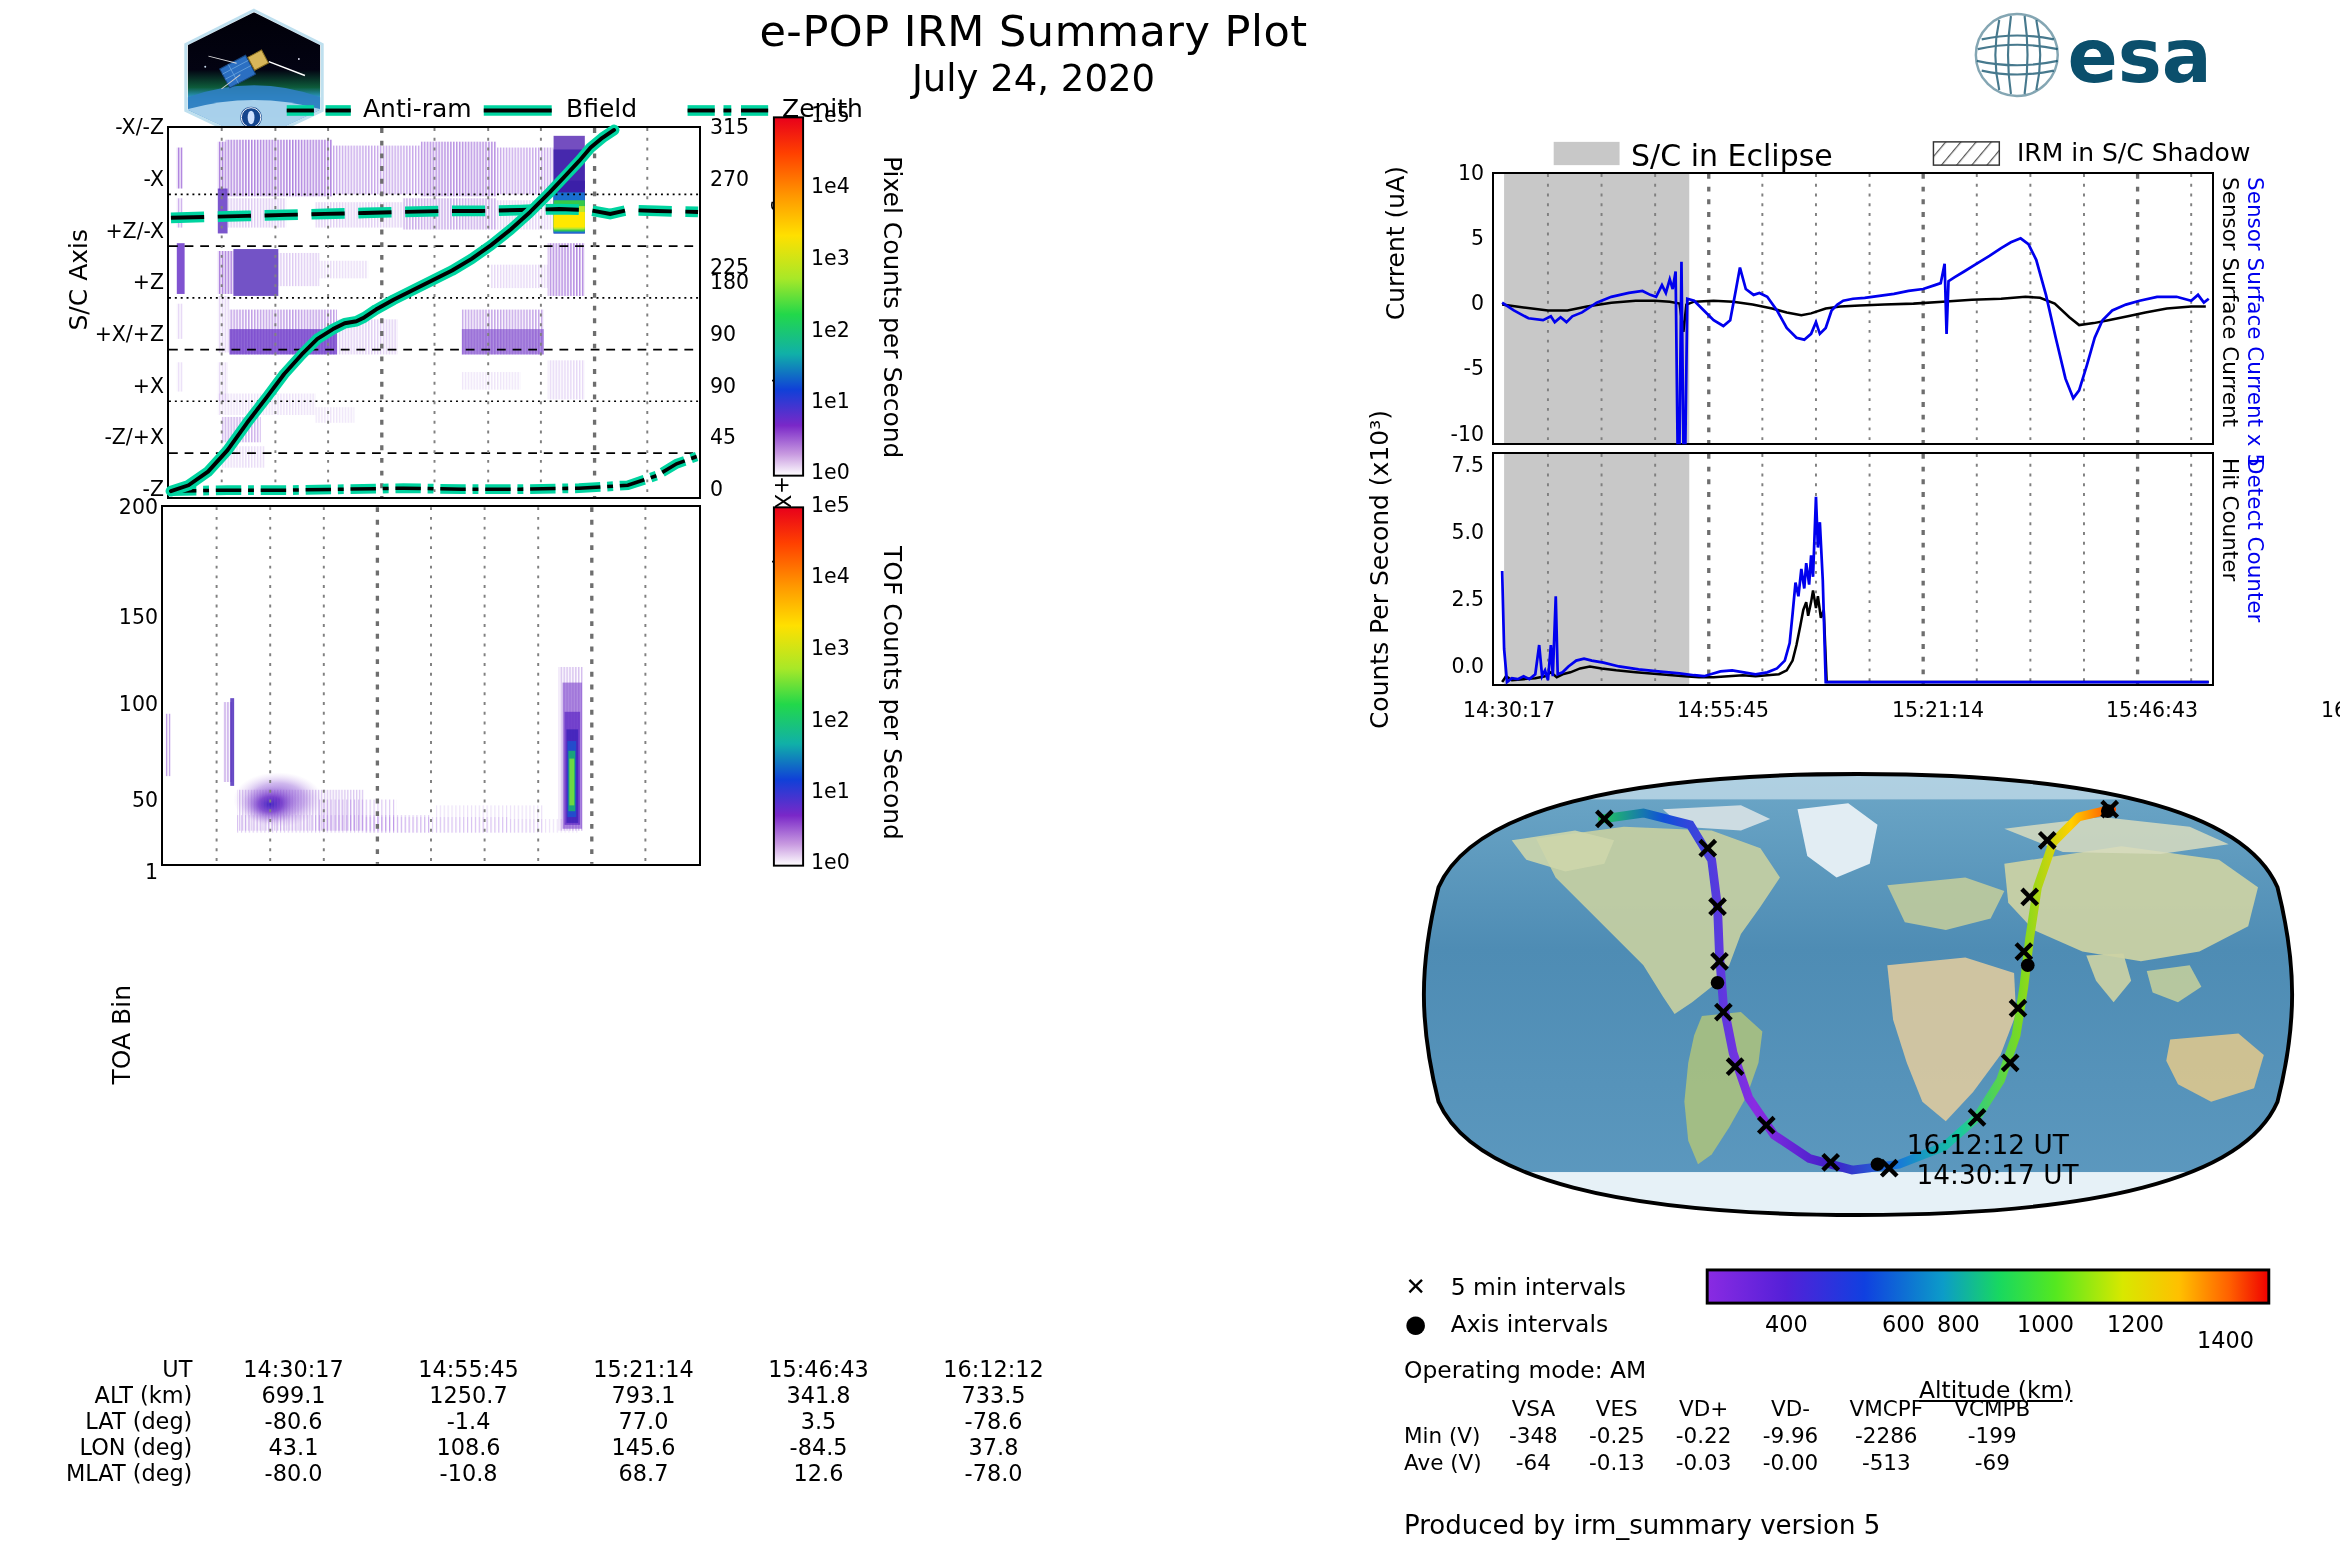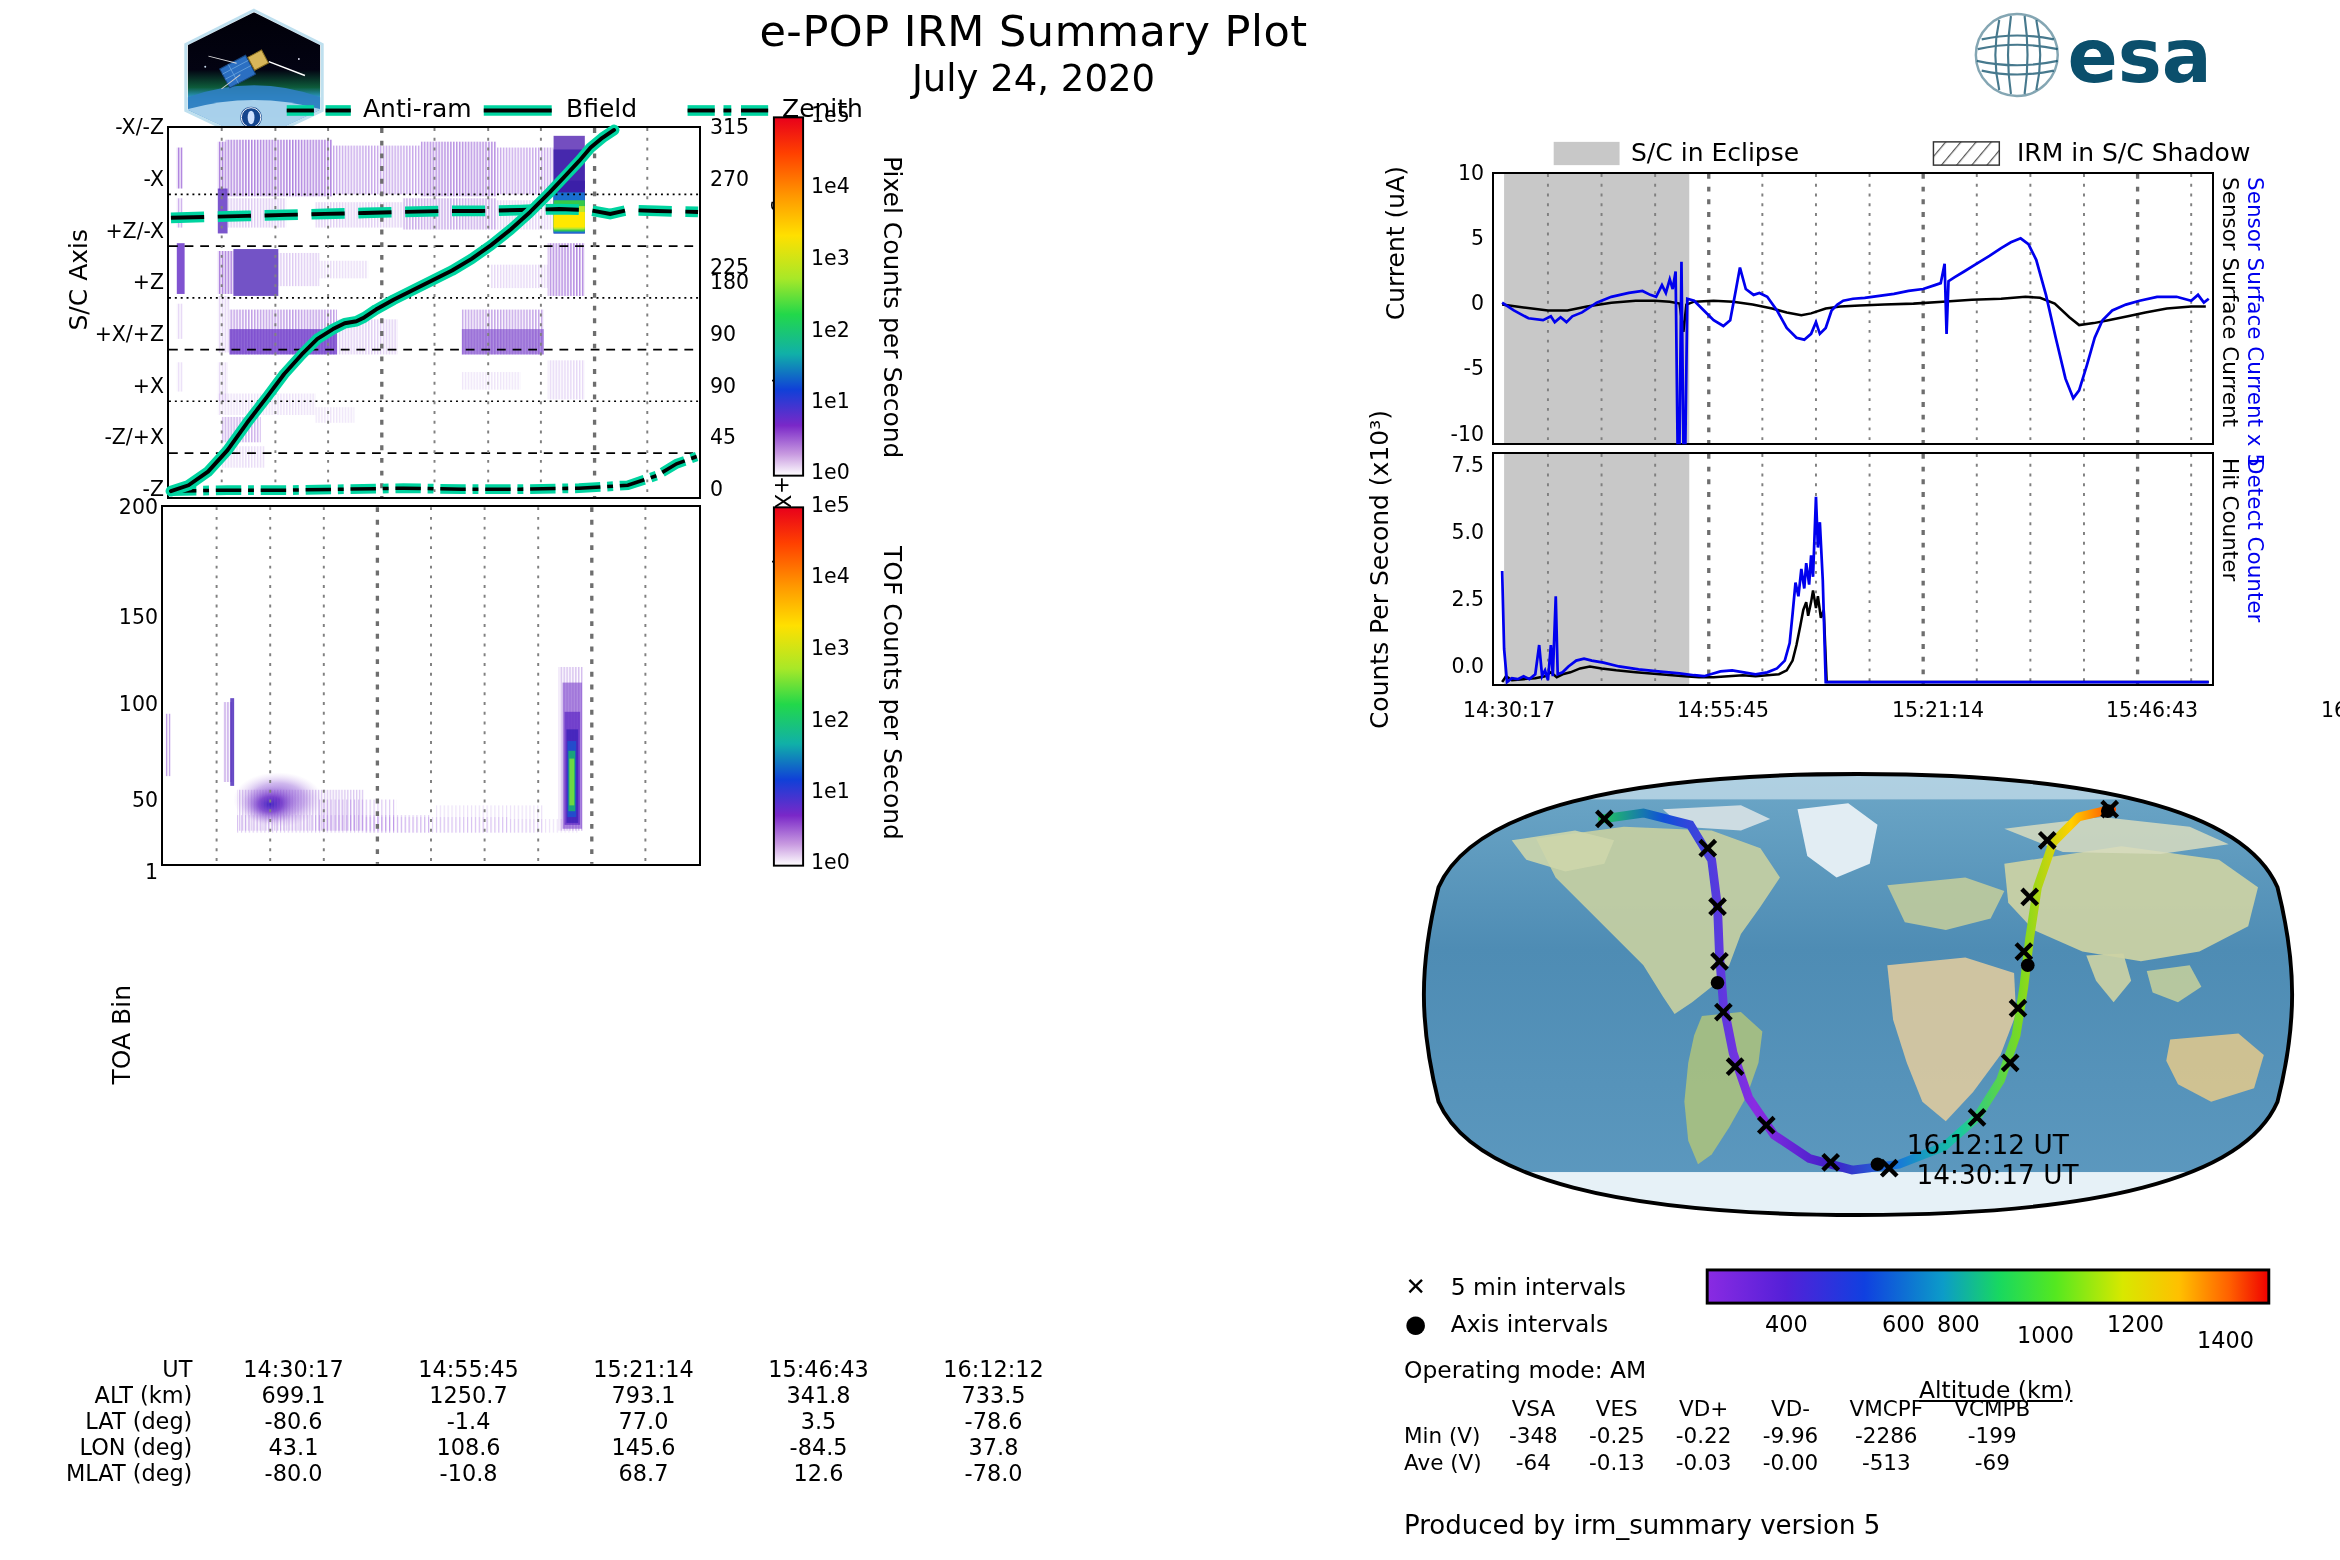--- a/index.html
+++ b/index.html
@@ -119,21 +119,21 @@
 <div class="abs" style="left:1551px;top:138px;width:761px;height:31px;">
   <svg width="761" height="31" viewBox="0 0 780 32">
     <rect x="0" y="4" width="68" height="24" fill="#c8c8c8"></rect>
     <defs>
       <pattern id="hatch" width="12" height="12" patternUnits="userSpaceOnUse" patternTransform="rotate(40)">
         <line x1="0" y1="0" x2="0" y2="12" stroke="#555" stroke-width="2.5"></line>
       </pattern>
     </defs>
     <rect x="392" y="4" width="68" height="24" fill="url(#hatch)" stroke="#333" stroke-width="1.5"></rect>
   </svg>
-  <div class="abs lbl" style="left:80px;top:0px;font-size:25px;">S/C in Eclipse</div>
+  <div class="abs lbl" style="left:80px;top:0px;font-size:30px;">S/C in Eclipse</div>
   <div class="abs lbl" style="left:466px;top:0px;font-size:25px;">IRM in S/C Shadow</div>
 </div>
 
 <div class="abs vert" style="left:64px;top:229px;font-size:25px;">S/C Axis</div>
 
 <div class="abs" style="left:98px;top:127px;width:66px;height:361px;">
   <div class="abs tickl" style="right:0;top:-11.7px;">-X/-Z</div>
   <div class="abs tickl" style="right:0;top:40px;">-X</div>
   <div class="abs tickl" style="right:0;top:92px;">+Z/-X</div>
   <div class="abs tickl" style="right:0;top:143px;">+Z</div>
@@ -664,21 +664,21 @@
           <stop offset="100%" stop-color="#ef0000"></stop>
       </linearGradient>
     </defs>
     <rect x="2" y="2" width="576" height="34" fill="url(#cbalt)" stroke="#000" stroke-width="3"></rect>
   </svg>
 </div>
 <div class="abs" style="left:1705px;top:1311px;width:585px;height:31px;">
   <div class="abs tickl" style="left:60px;top:0;font-size:22.4px;">400</div>
   <div class="abs tickl" style="left:146px;top:0;font-size:22.4px;margin-left:31px;">600</div>
   <div class="abs tickl" style="left:232px;top:0;font-size:22.4px;">800</div>
-  <div class="abs tickl" style="left:312px;top:11px;font-size:22.4px;">1000</div>
+  <div class="abs tickl" style="left:312px;top:0;font-size:22.4px;">1000</div>
   <div class="abs tickl" style="left:402px;top:0;font-size:22.4px;">1200</div>
   <div class="abs tickl" style="left:492px;top:16px;font-size:22.4px;">1400</div>
 </div>
 <div class="abs lbl" style="left:1919px;top:1376px;font-size:23.4px;text-decoration:underline;">Altitude (km)</div>
 
 <div class="abs" style="left:1404px;top:1395px;">
   <table class="vtbl">
     <thead>
         <tr id="volt-head">
           <td></td>

